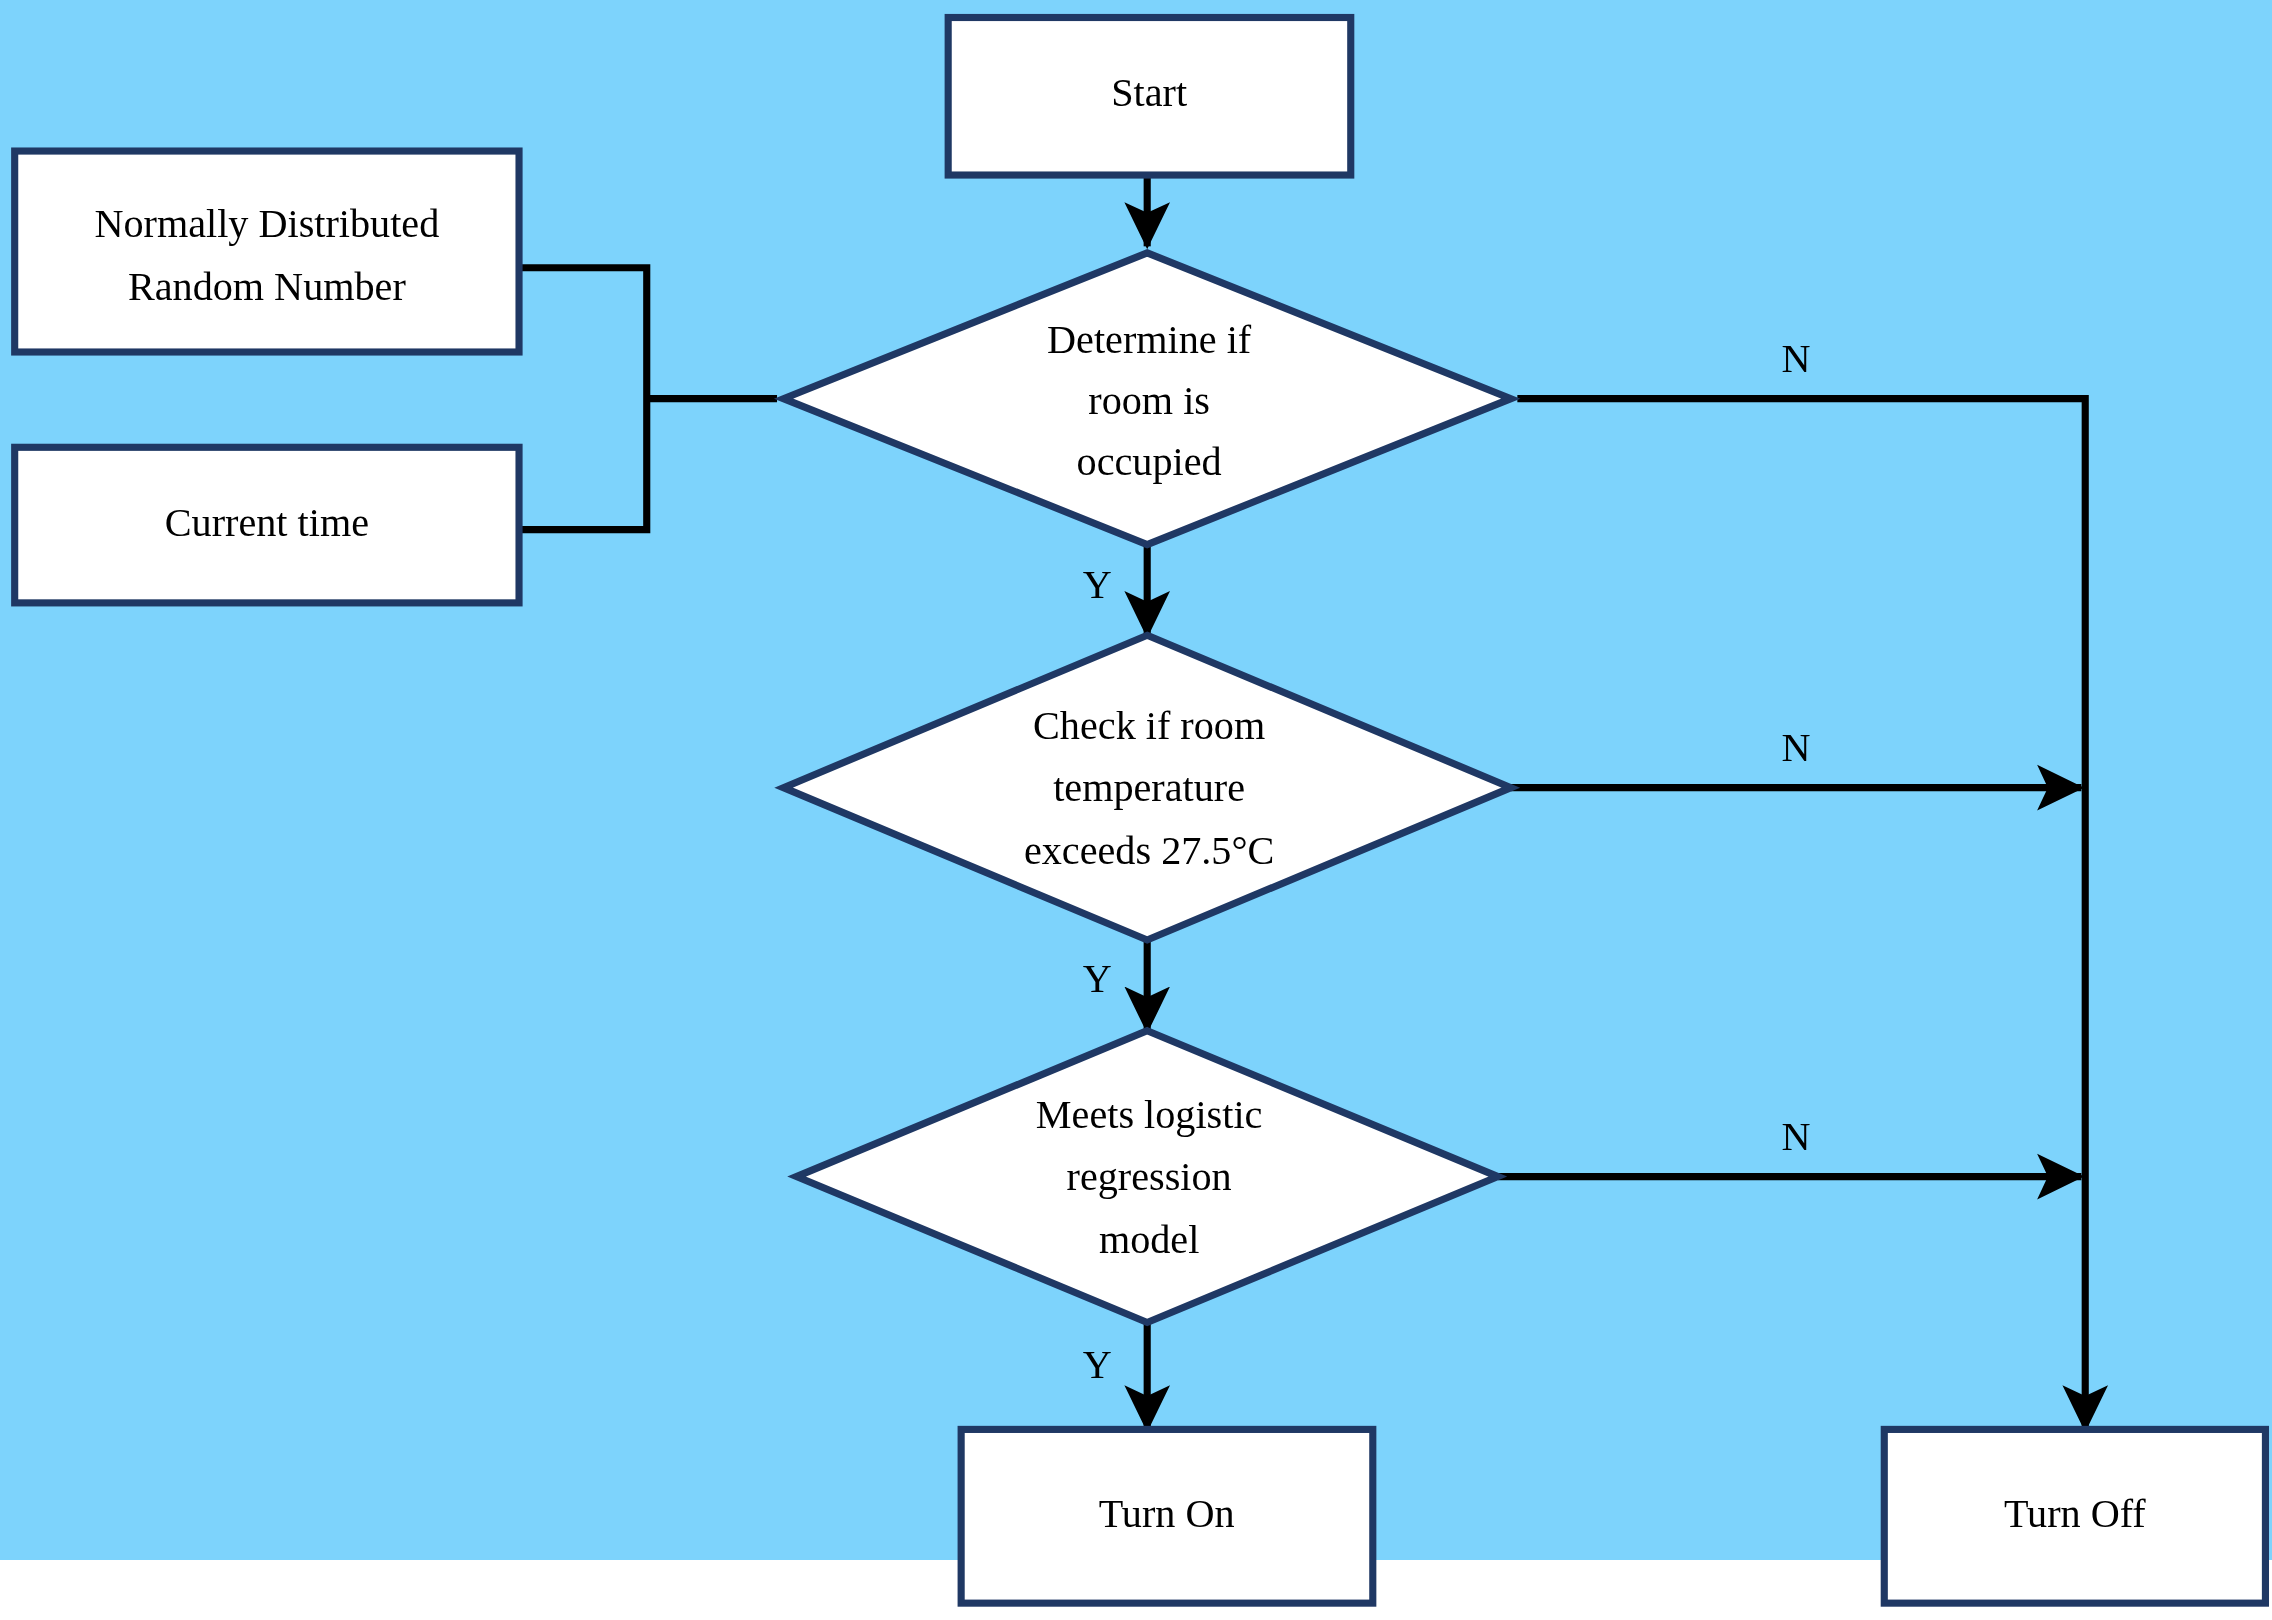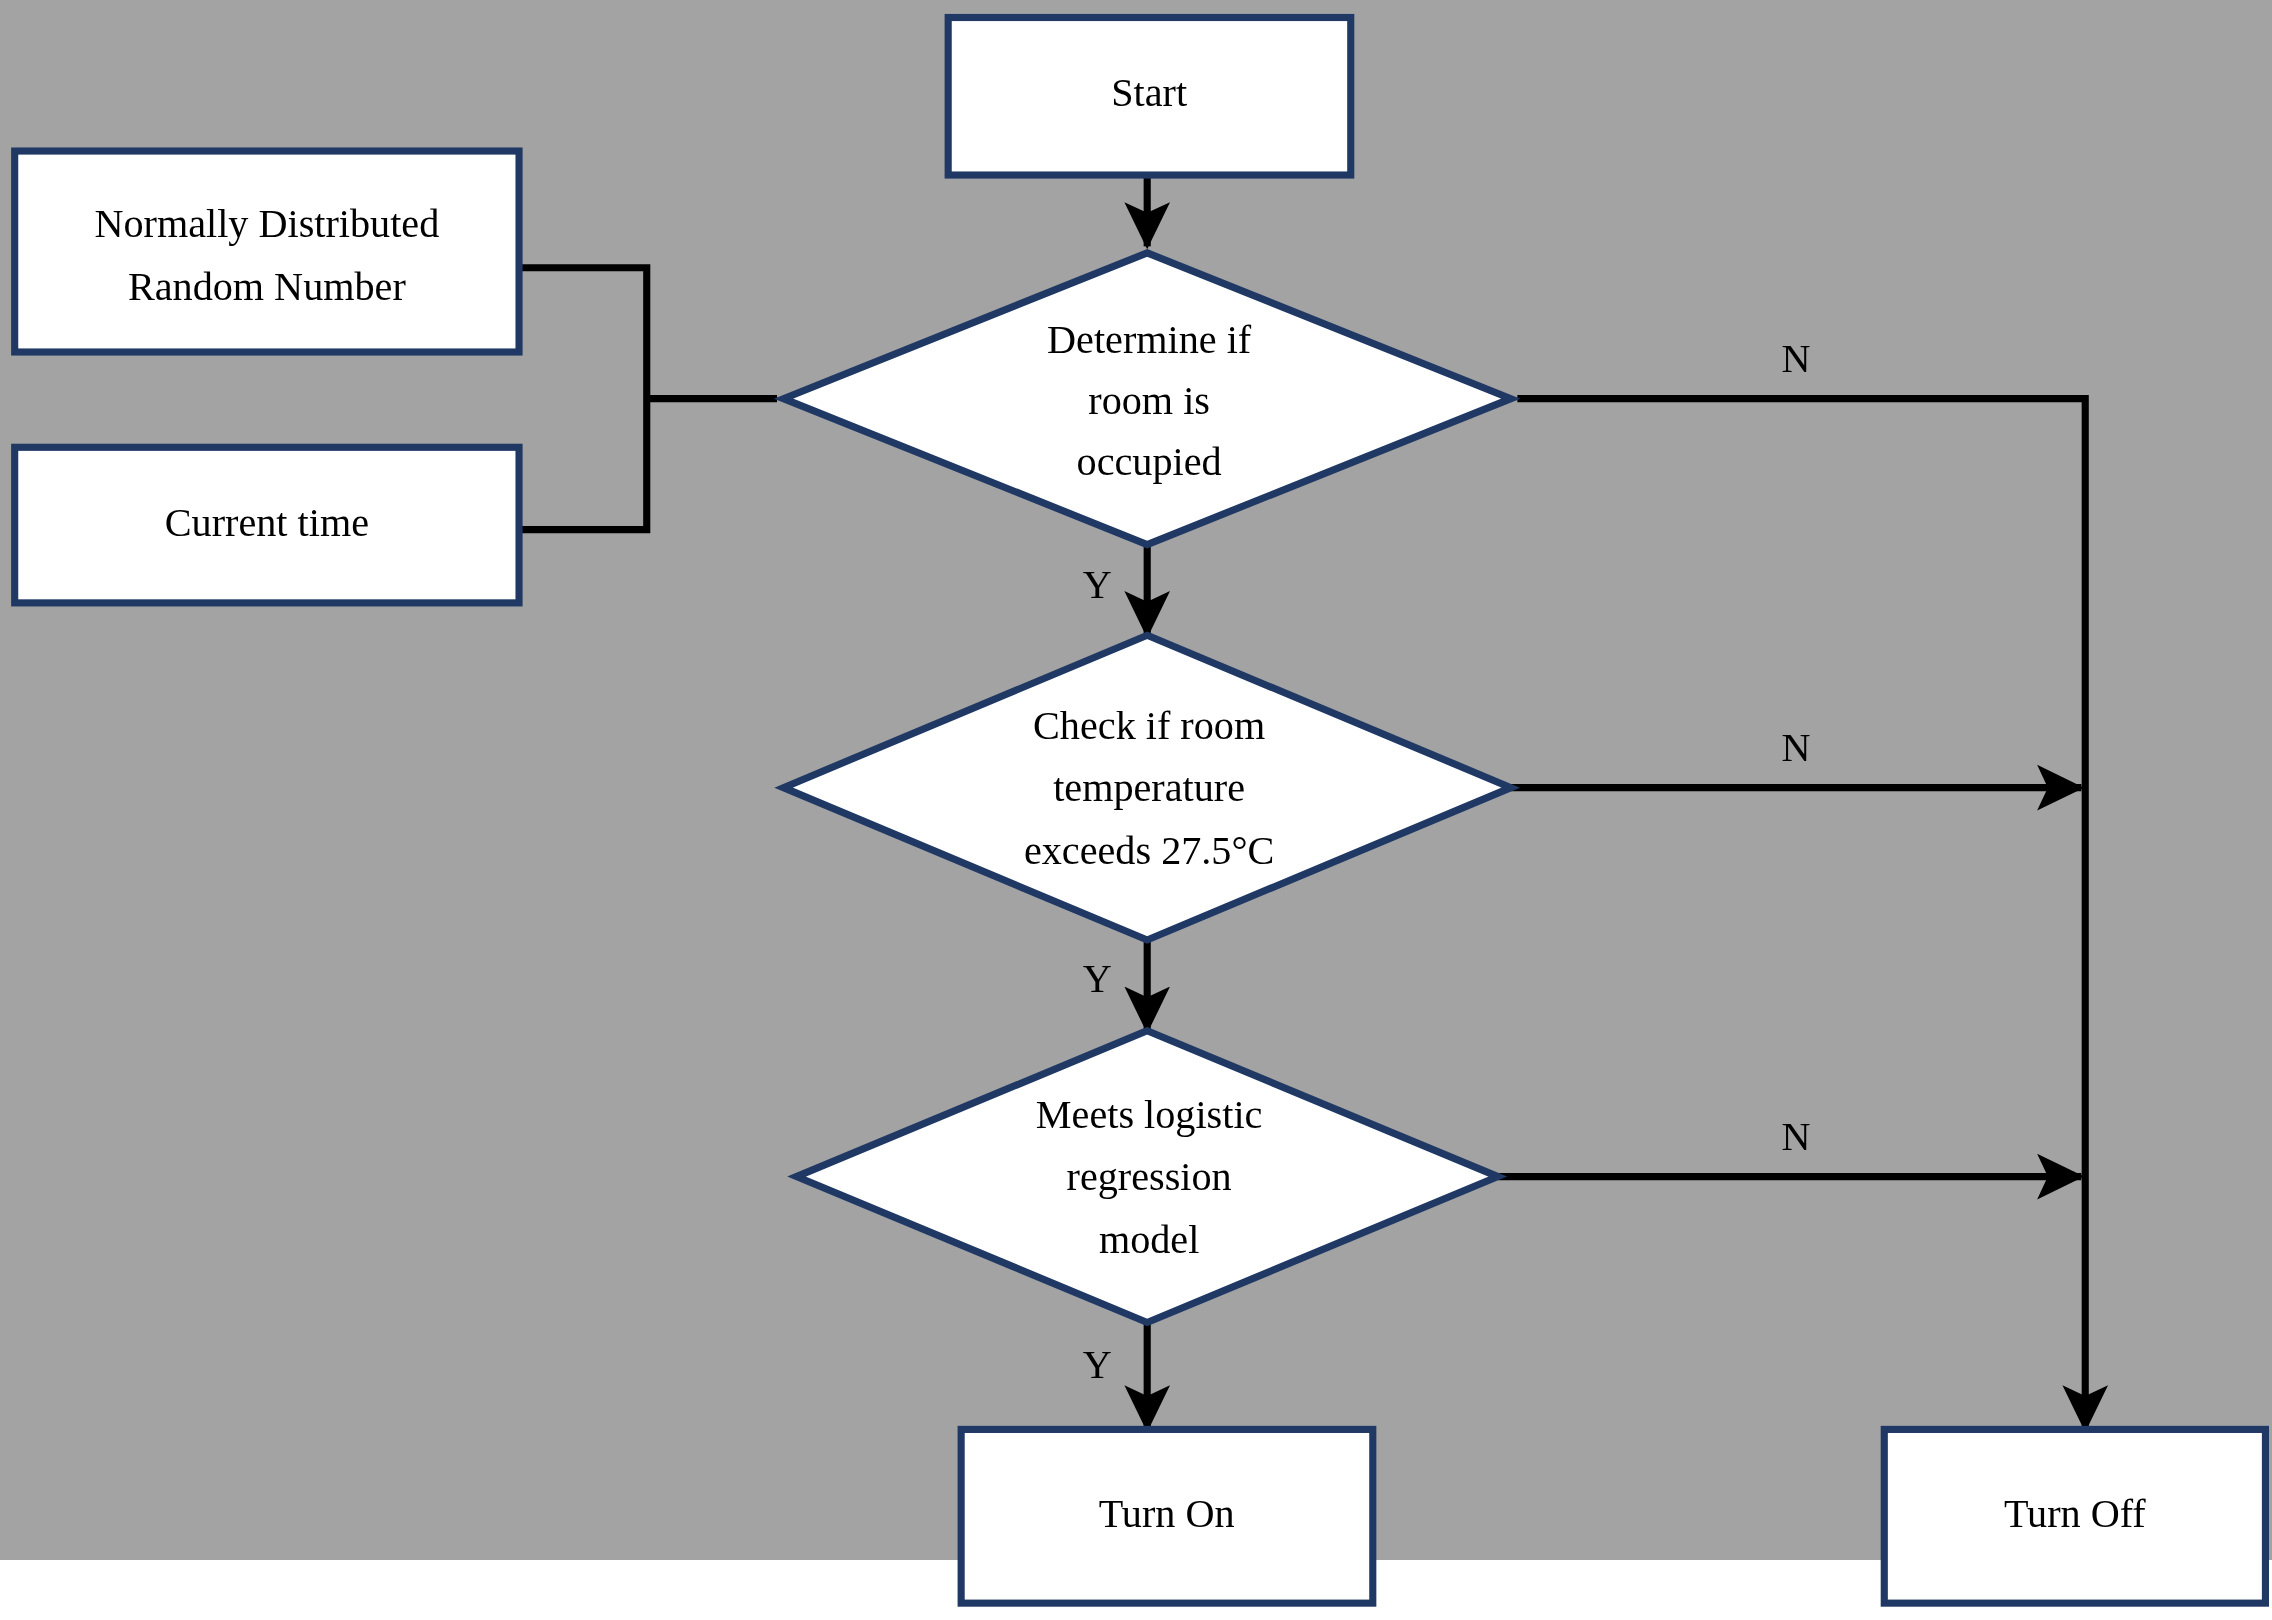--- a/index.html
+++ b/index.html
@@ -11,21 +11,21 @@
   body {
     width: 2273px;
     height: 1620px;
     overflow: hidden;
     font-family: "Liberation Serif", "DejaVu Serif", serif;
   }
   #flowchart-root {
     position: relative;
     width: 2273px;
     height: 1560px;
-    background: #a3a3a3;
+    background: #7dd3fc;
   }
   svg.chart-svg {
     position: absolute;
     top: 0;
     left: 0;
     width: 2273px;
     height: 1620px;
     display: block;
   }
   .node-shape {

